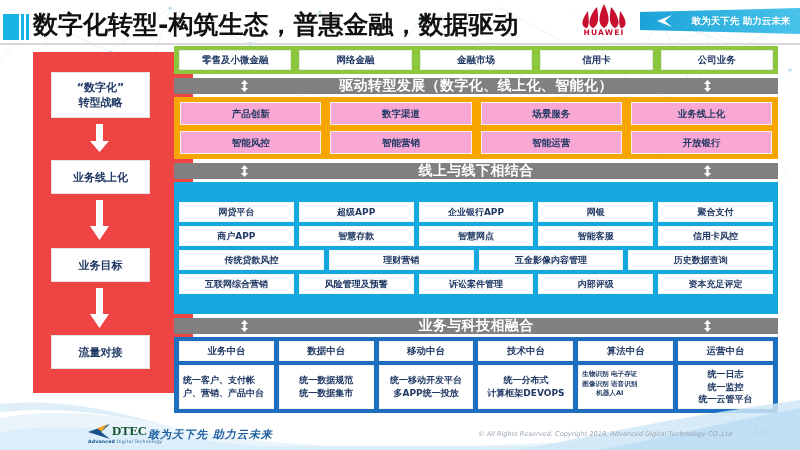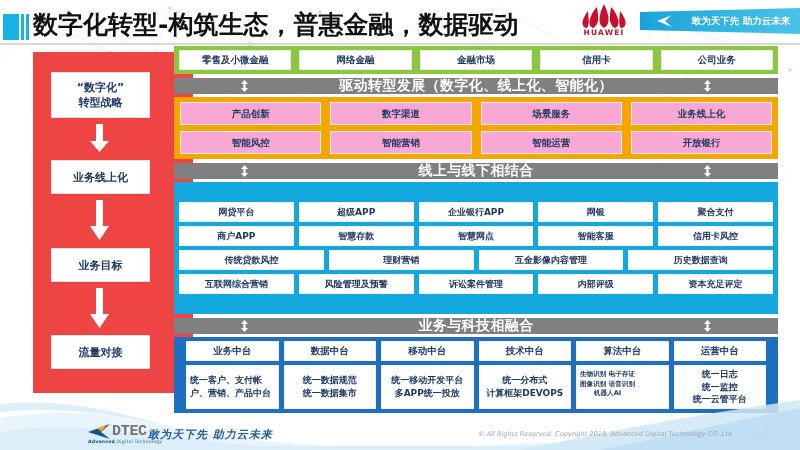--- a/index.html
+++ b/index.html
@@ -95,42 +95,42 @@
   .band-cyan{background:#14a7e0;padding:20px 5px;margin-top:3px;}
   .band-cyan .row{display:flex;gap:5px;}
   .band-cyan .row + .row{margin-top:4px;}
   .band-cyan .cell{
     flex:1;background:#ffffff;height:18px;line-height:18px;text-align:center;
     color:#1f3864;font-size:9px;font-weight:bold;border:1px solid #f2f2f2;
     overflow:hidden;white-space:nowrap;
   }
 
   
-  .band-blue{background:#1f6fc0;padding:4px 12px;margin-top:3px;}
+  .band-blue{background:#1f6fc0;padding:4px 5px;margin-top:3px;}
   .band-blue .row{display:flex;gap:5px;}
   .band-blue .head .cell{
     flex:1;background:#ffffff;height:18px;line-height:18px;text-align:center;
     color:#1f3864;font-size:9.5px;font-weight:bold;border:1px solid #f2f2f2;
   }
   .band-blue .body{margin-top:4px;align-items:stretch;}
   .band-blue .body .cell{
     flex:1;background:#ffffff;min-height:40px;
     color:#1f3864;font-size:9px;font-weight:bold;border:1px solid #f2f2f2;
     display:flex;align-items:center;justify-content:center;text-align:center;
     line-height:12.5px;padding:2px 3px;box-sizing:border-box;
   }
   .band-blue .body .cell.left-al{justify-content:flex-start;text-align:left;}
   .band-blue .body .cell.tiny{font-size:6.6px;line-height:9.5px;
      justify-content:flex-start;text-align:center;align-items:flex-start;padding-top:4px;}
 
   
   .footer-wave{position:absolute;left:0;top:398px;width:800px;height:52px;}
   .dtec{position:absolute;left:88px;top:424px;width:85px;height:22px;}
-  .dtec-name{position:absolute;left:24px;top:-1px;font-size:15px;font-weight:bold;
-    color:#737373;letter-spacing:-.3px;font-family:Liberation Mono, monospace;}
+  .dtec-name{position:absolute;left:24px;top:-1px;font-size:13px;font-weight:bold;
+    color:#14532d;letter-spacing:-.3px;font-family:Liberation Serif, serif;}
   .dtec-sub{position:absolute;left:0px;top:15px;font-size:4.6px;color:#2b6ca3;letter-spacing:.2px;}
   .dtec-sub b{color:#0d4f8b;}
   .slogan{position:absolute;left:148px;top:427px;font-size:11px;font-weight:bold;
     color:#1f5fa0;font-style:italic;letter-spacing:1px;white-space:nowrap;}
   .copyright{position:absolute;left:478px;top:430px;font-size:6.6px;color:#9aa6b2;
     font-style:italic;white-space:nowrap;}
   .pagenum{position:absolute;left:752px;top:424px;font-size:13px;font-weight:bold;
     color:#bcd9ef;font-style:italic;}
 </style>
 </head>

